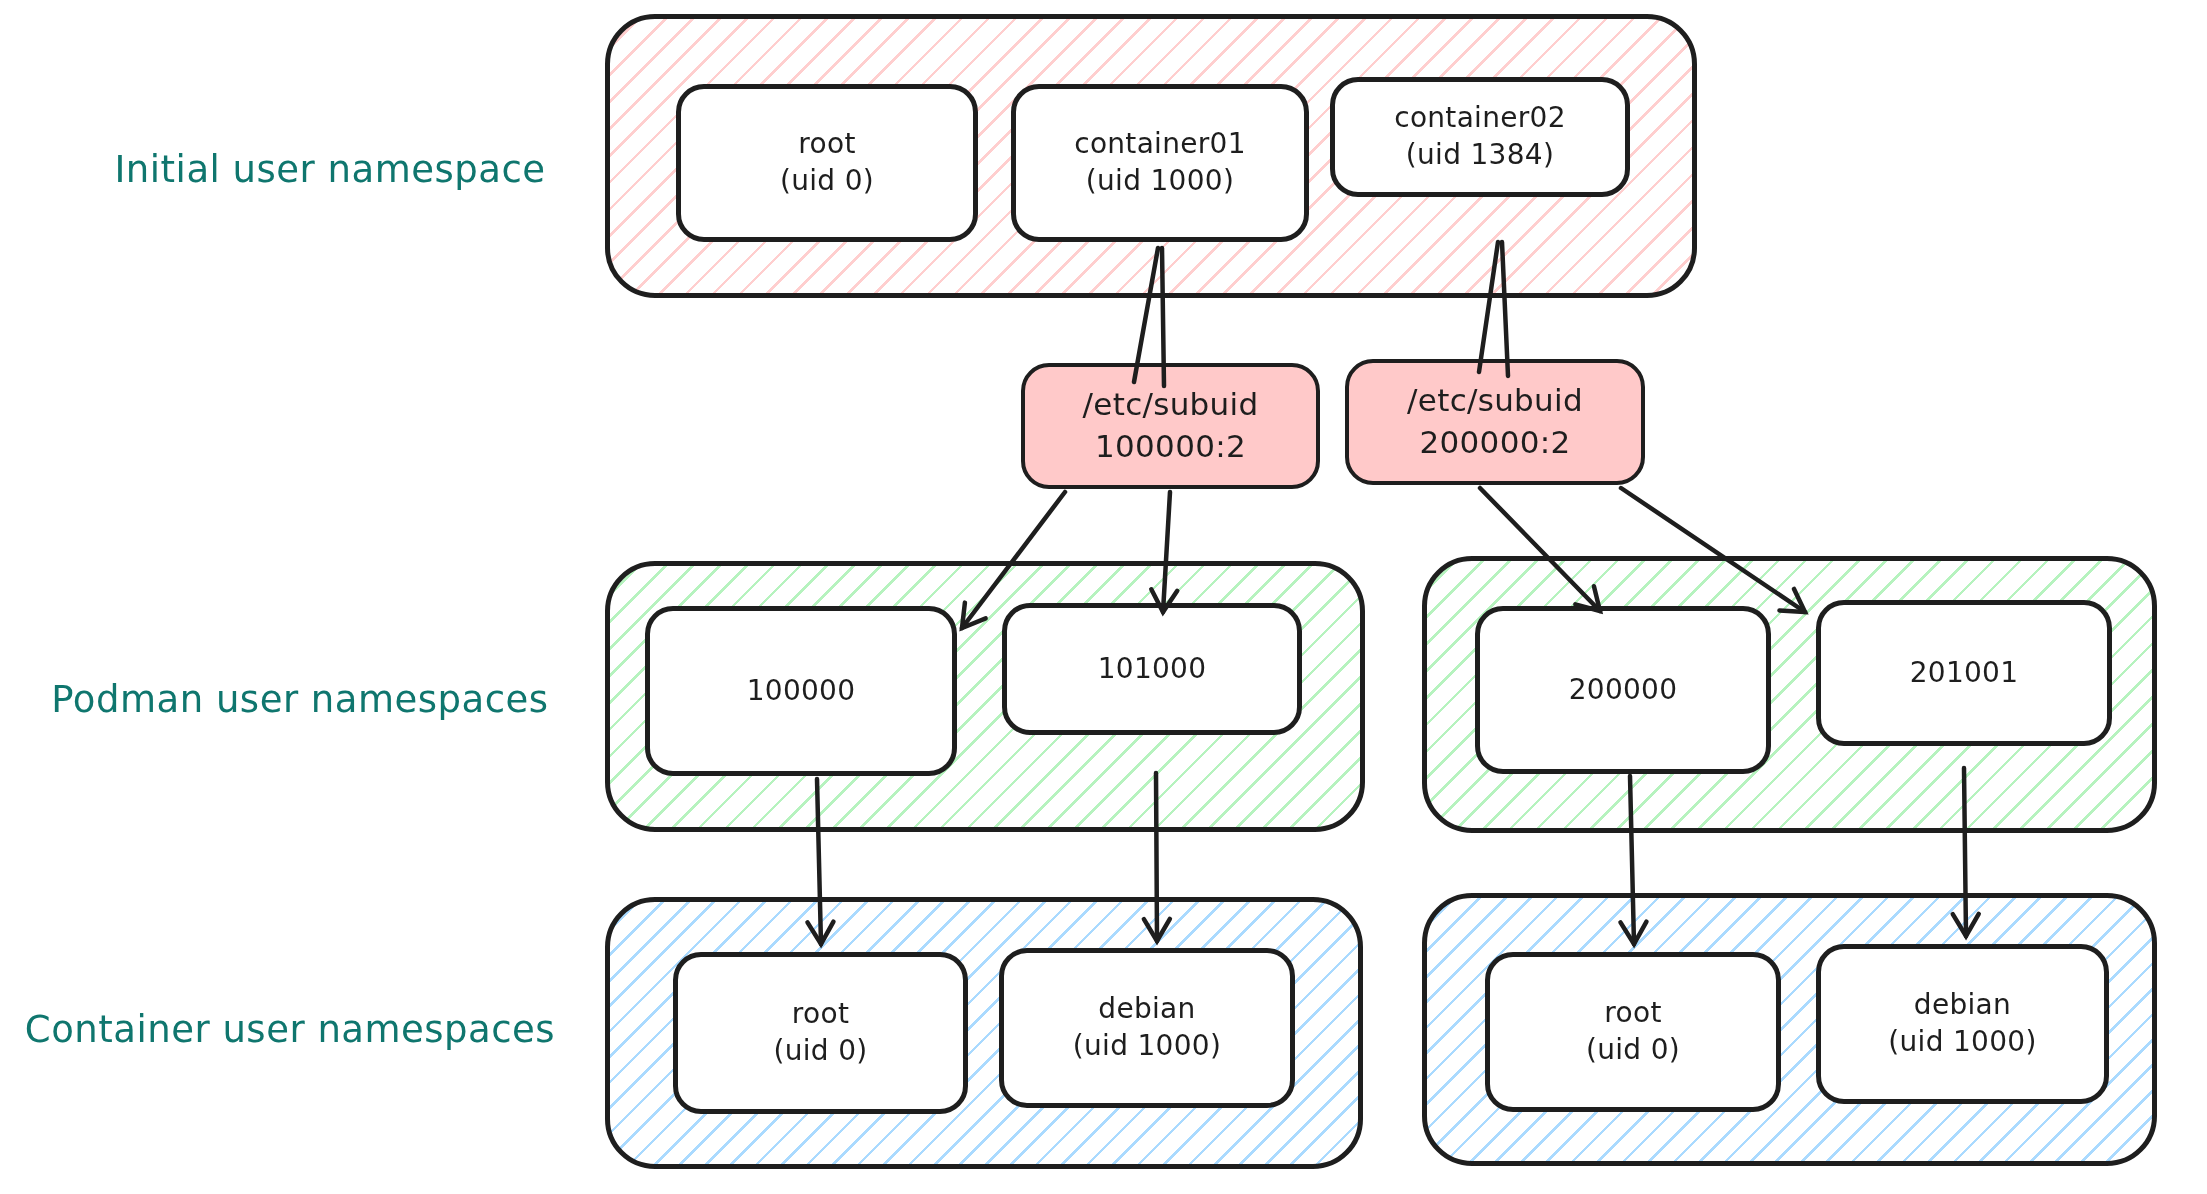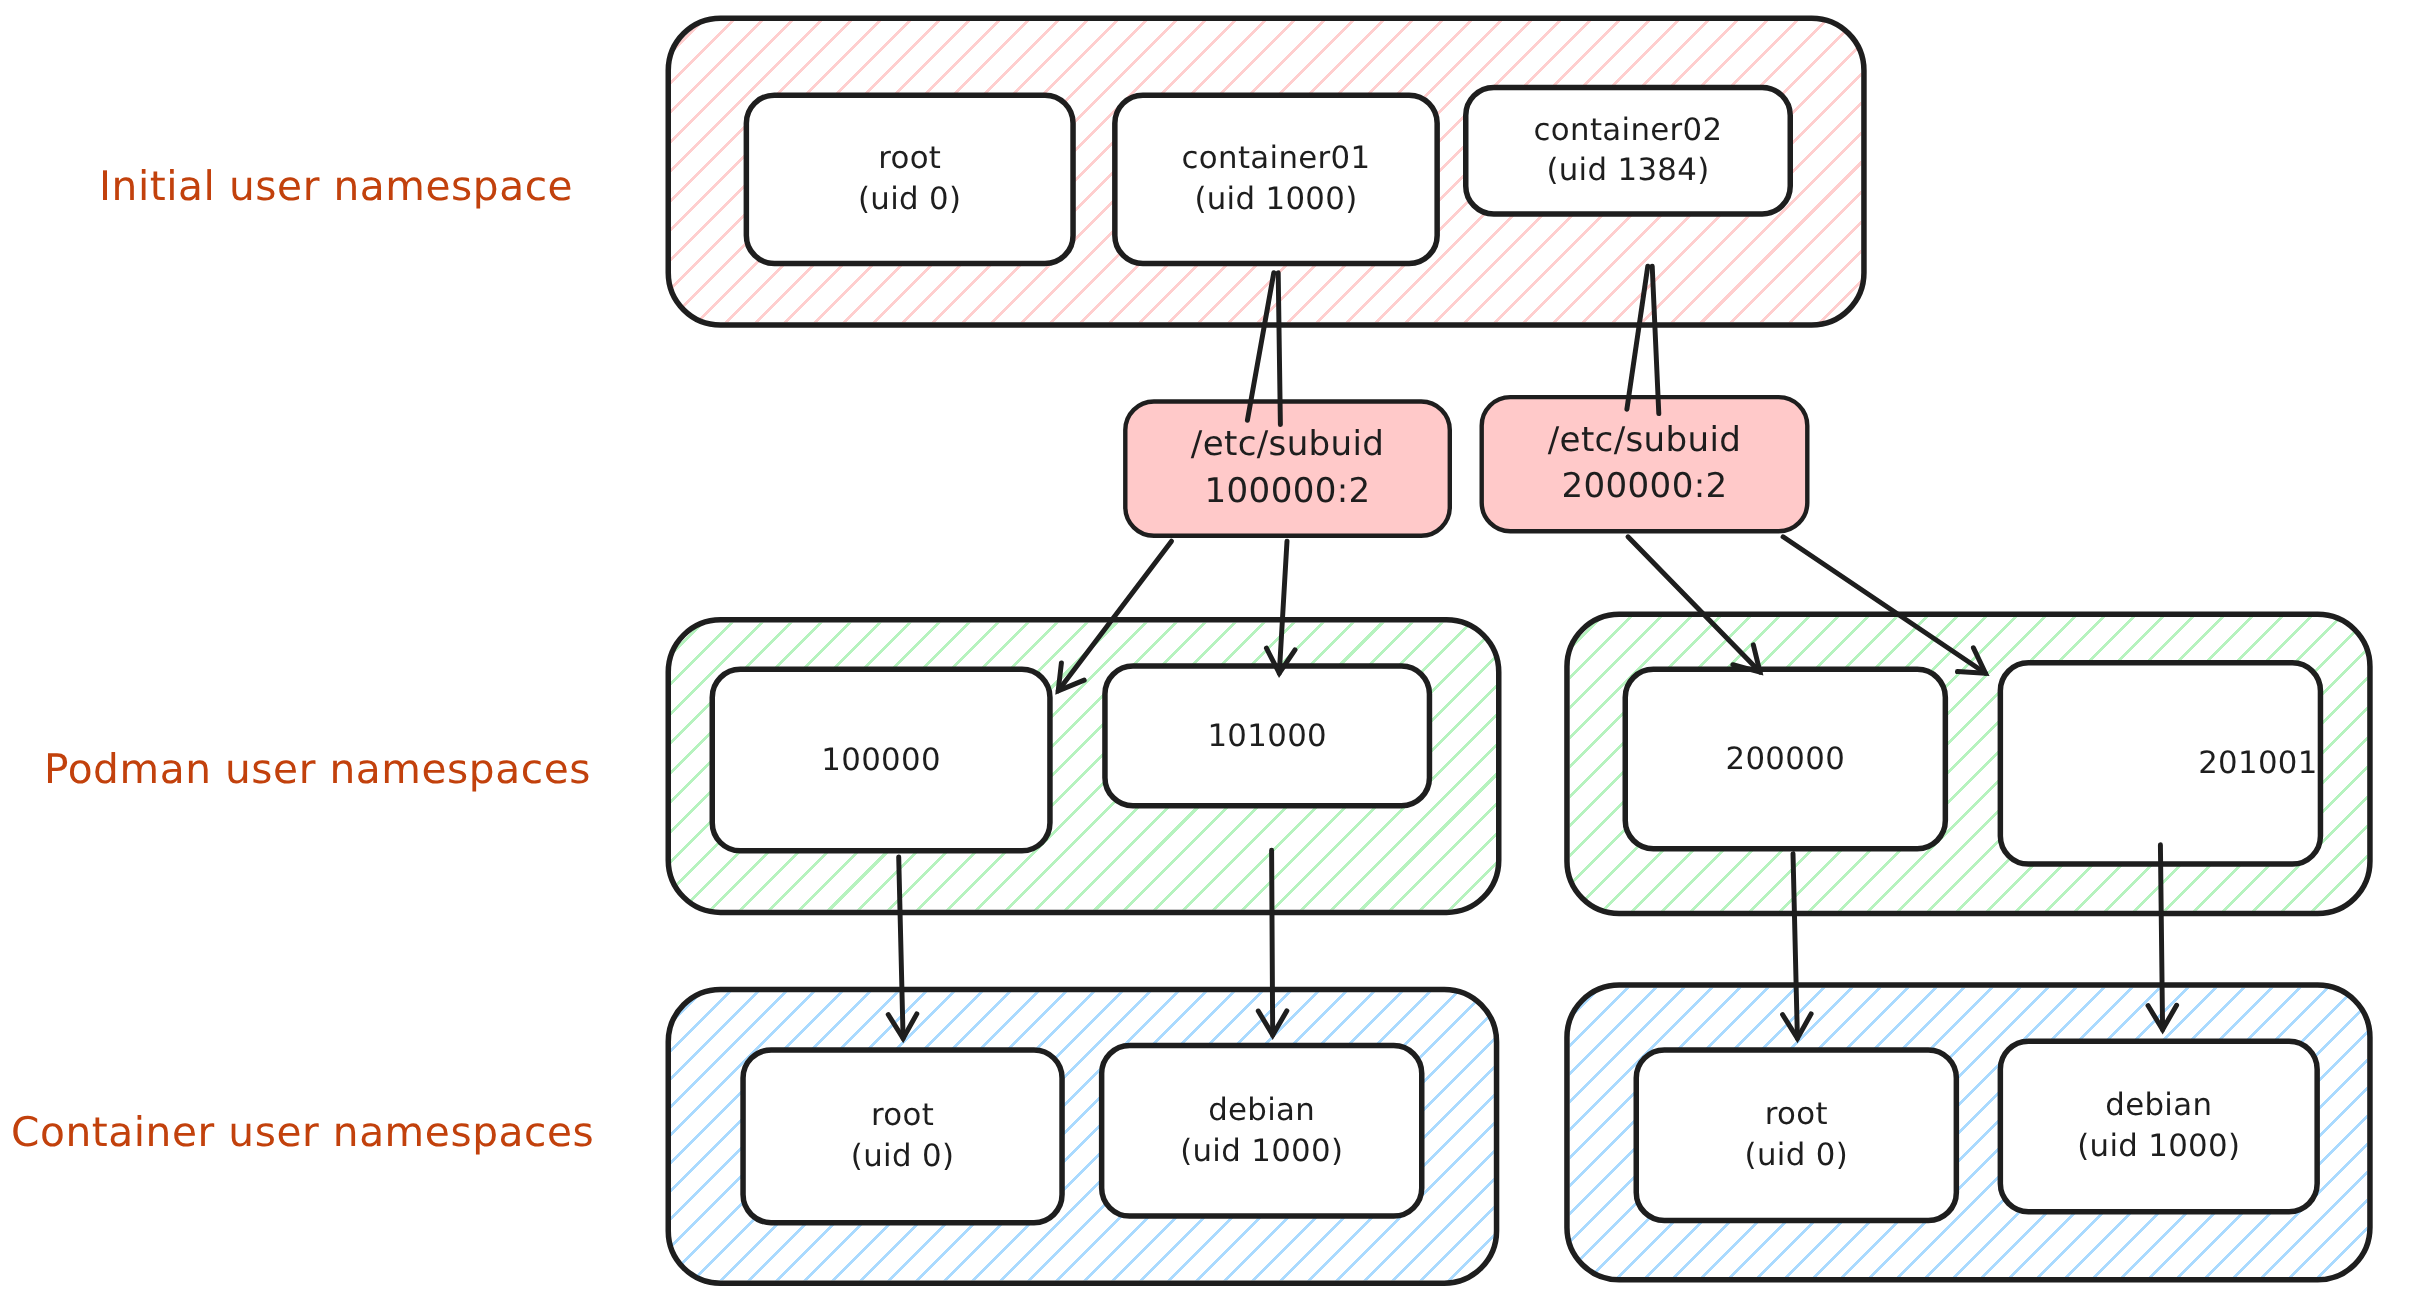--- a/index.html
+++ b/index.html
@@ -1,22 +1,22 @@
 <!DOCTYPE html>
 <html><head>
 <meta charset="utf-8">
 <style>
   html,body{margin:0;padding:0;background:#ffffff;}
   .canvas{
     position:relative;width:2207px;height:1194px;background:#ffffff;
     font-family:"DejaVu Sans",sans-serif;color:#1e1e1e;overflow:hidden;
   }
   .row-label{
-    position:absolute;font-size:37px;letter-spacing:.5px;text-align:left;
-    color:#c2410c;white-space:nowrap;
+    position:absolute;font-size:37px;letter-spacing:.5px;text-align:center;
+    color:#0f766e;white-space:nowrap;
   }
   .group{
     position:absolute;border:5px solid #1e1e1e;border-radius:50px;box-sizing:border-box;
   }
   .hatch-red{
     background-image:repeating-linear-gradient(135deg,rgba(255,201,201,.9) 0 2.6px,transparent 2.6px 19px);
   }
   .hatch-green{
     background-image:repeating-linear-gradient(135deg,rgba(178,242,187,.95) 0 2.6px,transparent 2.6px 19px);
   }
@@ -76,21 +76,21 @@
 
   <div class="node" style="left:645px;top:606px;width:312px;height:170px;">
     <div>100000</div>
   </div>
   <div class="node" style="left:1002px;top:603px;width:300px;height:132px;">
     <div>101000</div>
   </div>
   <div class="node" style="left:1475px;top:606px;width:296px;height:168px;">
     <div>200000</div>
   </div>
-  <div class="node" style="left:1816px;top:600px;width:296px;height:188px;align-items:flex-end;">
+  <div class="node" style="left:1816px;top:600px;width:296px;height:146px;">
     <div>201001</div>
   </div>
 
   <div class="group hatch-blue" style="left:605px;top:897px;width:758px;height:272px;"></div>
   <div class="group hatch-blue" style="left:1422px;top:893px;width:735px;height:273px;"></div>
 
   <div class="node" style="left:673px;top:952px;width:295px;height:162px;">
     <div>root</div>
     <div>(uid 0)</div>
   </div>

